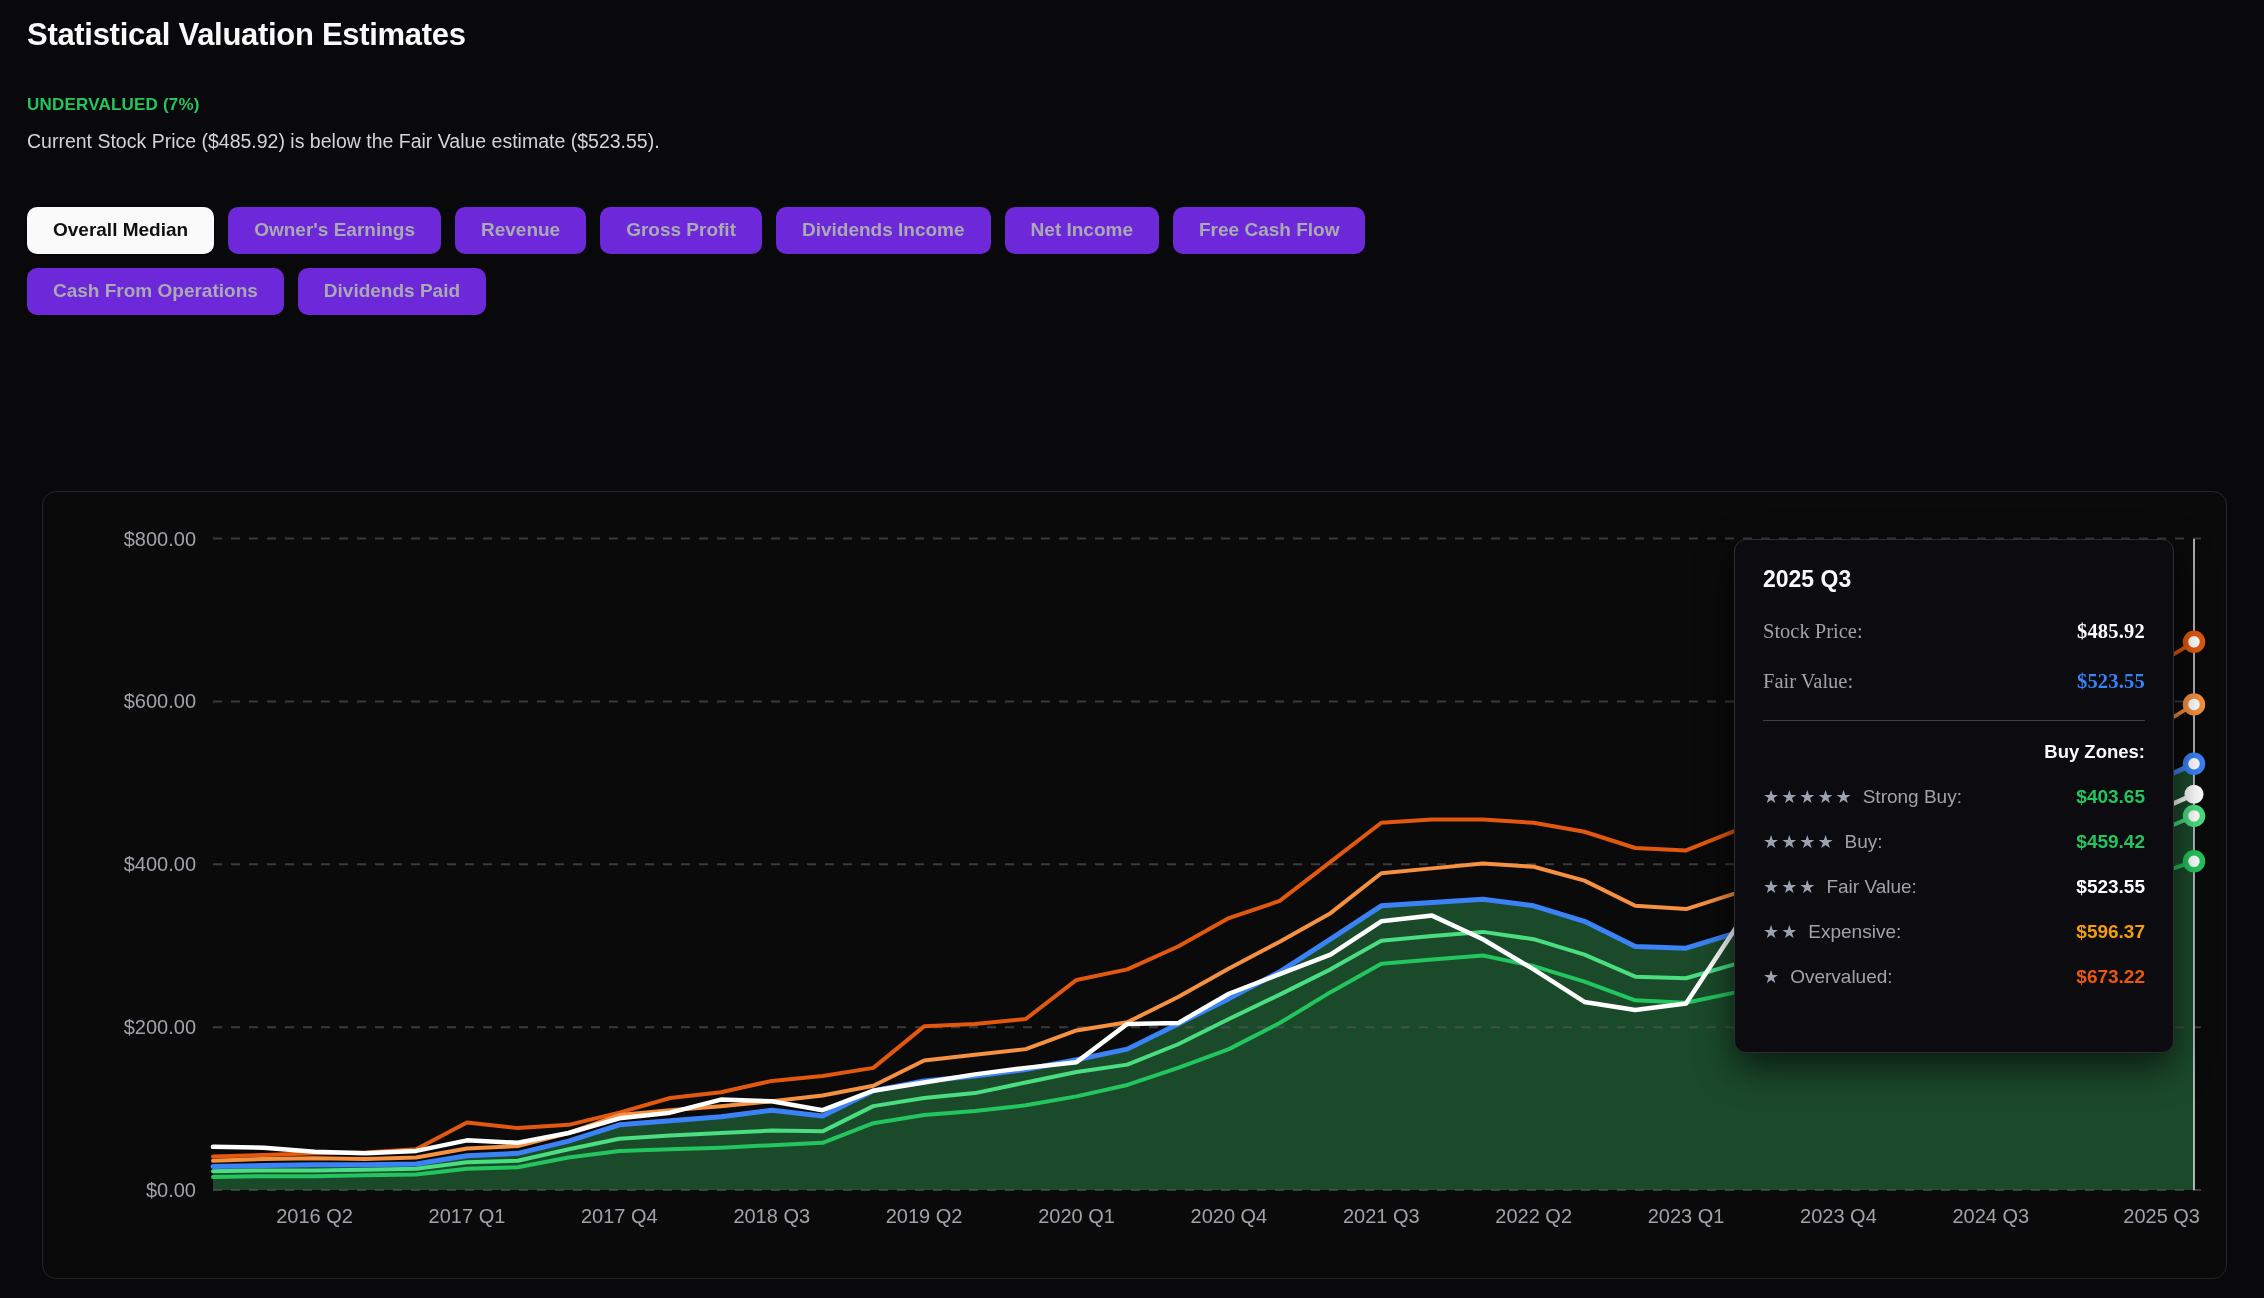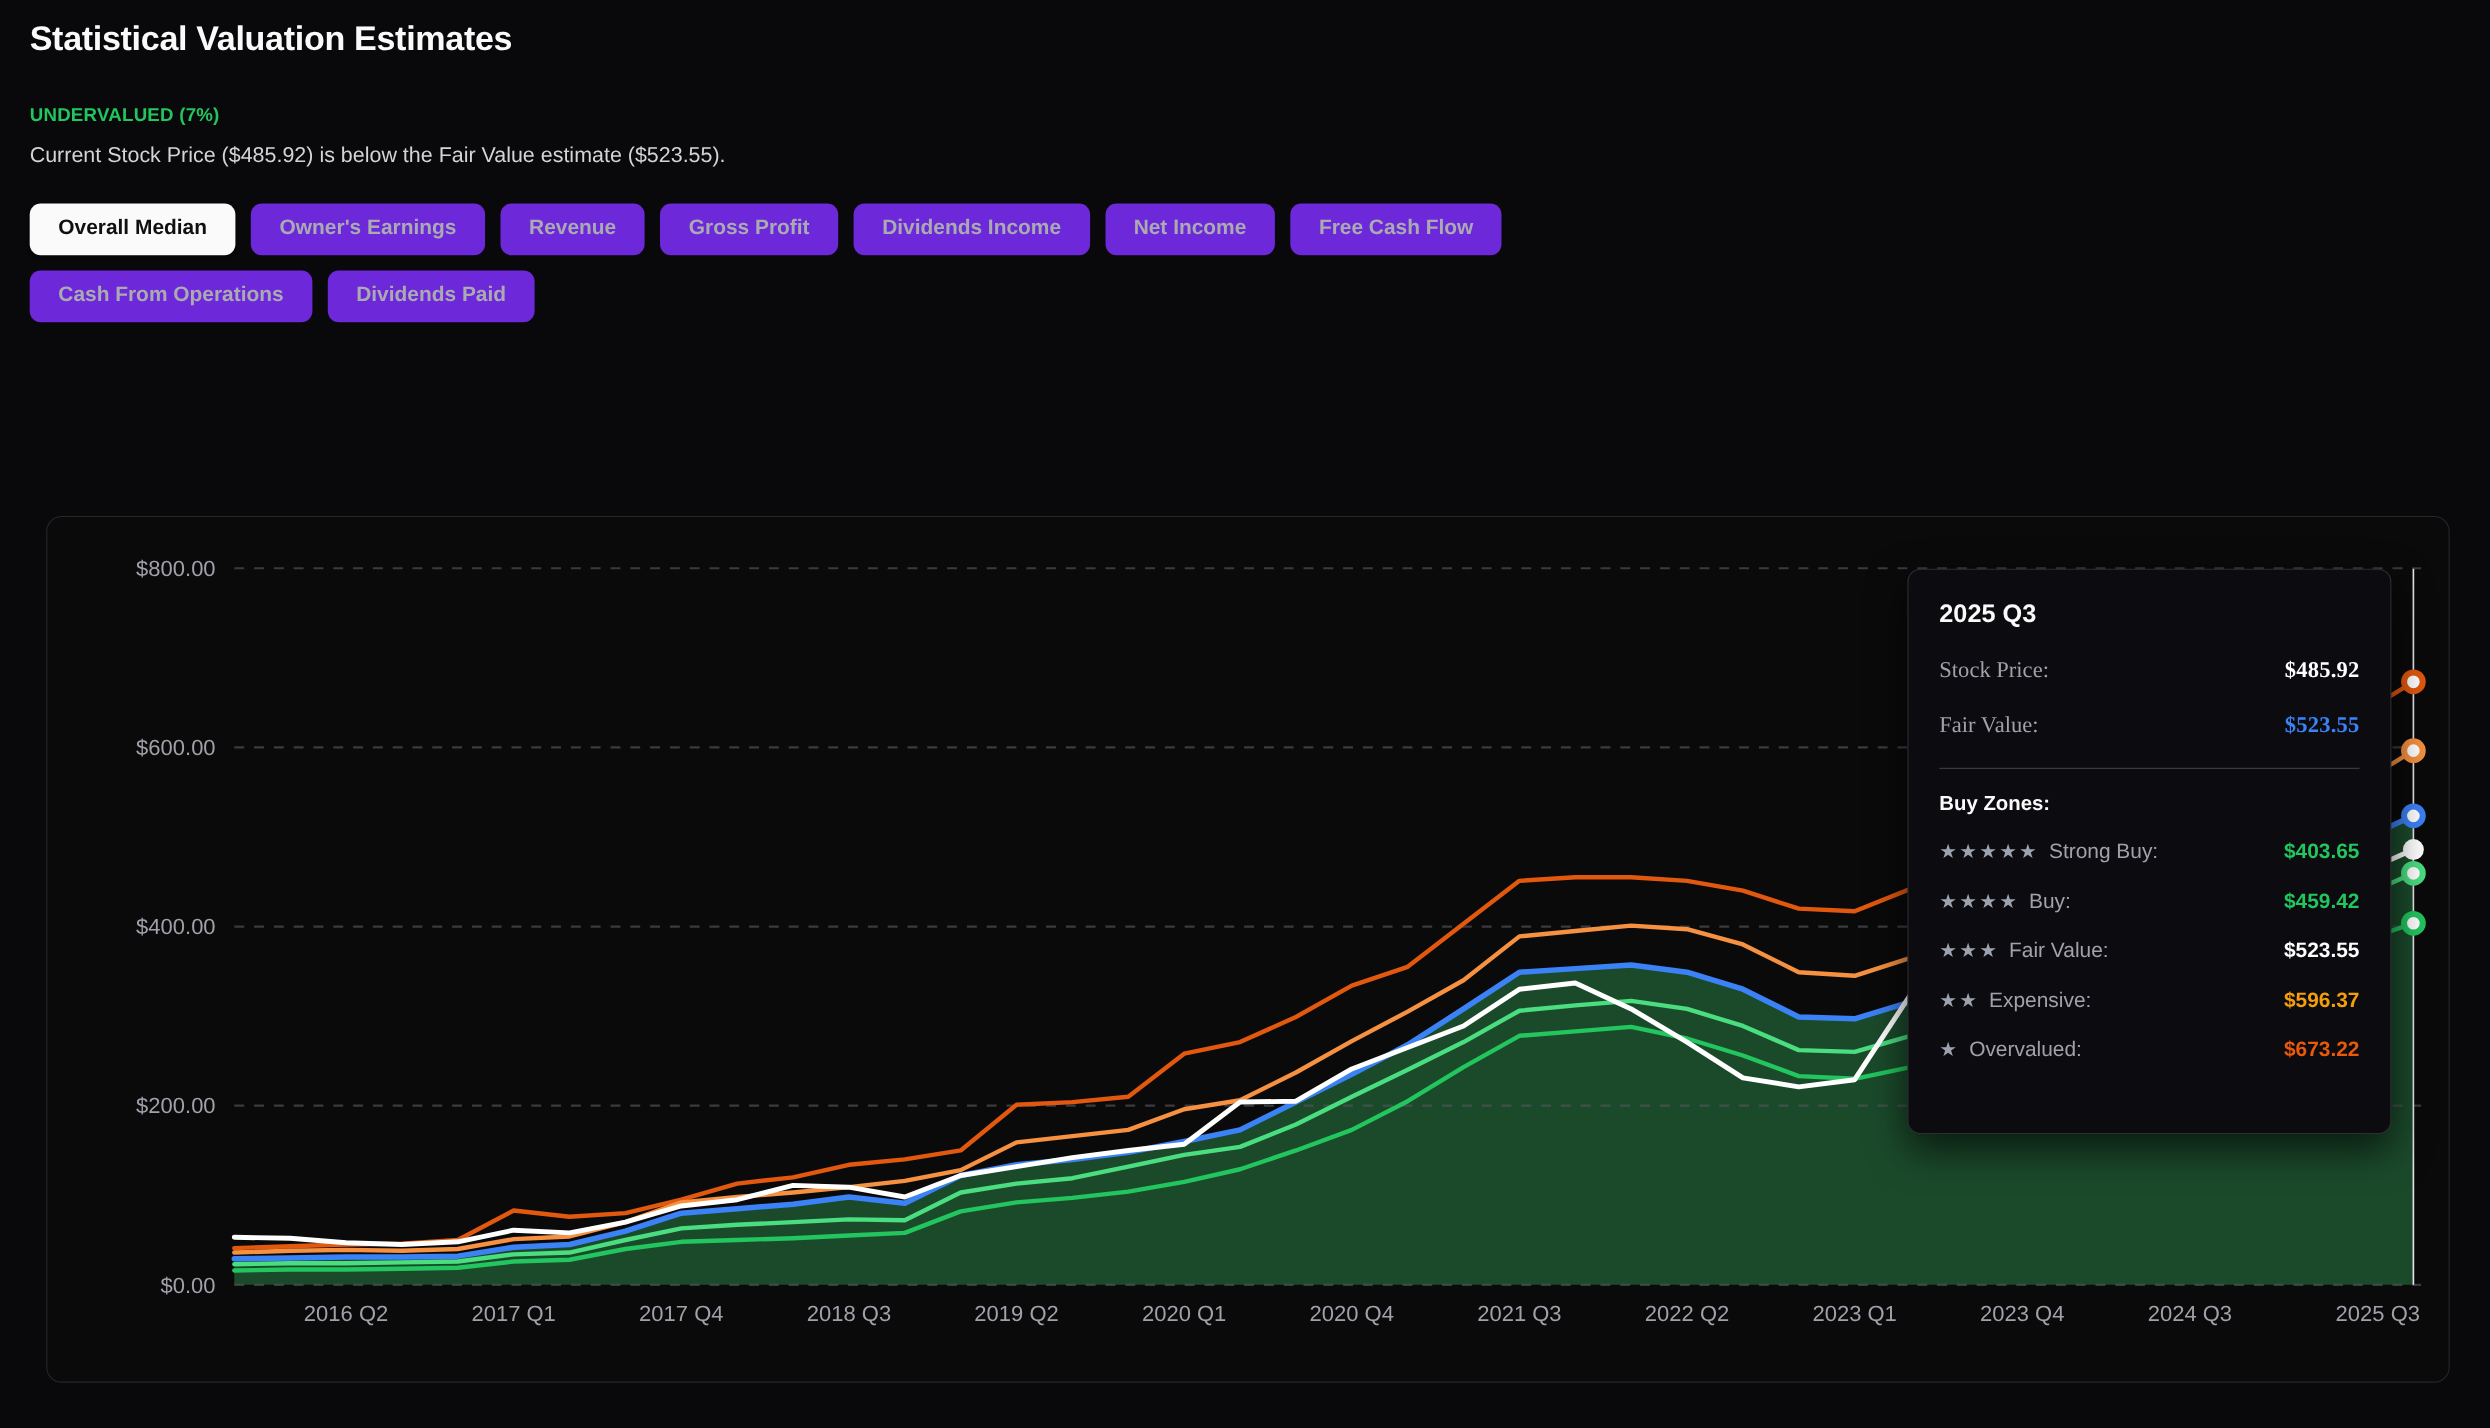--- a/index.html
+++ b/index.html
@@ -5,21 +5,21 @@
   html,body{margin:0;padding:0;}
   body{
     width:2264px;height:1298px;overflow:hidden;
     background:#09090b;color:#fafafa;
     font-family:"Liberation Sans","DejaVu Sans",sans-serif;
   }
   .page{padding:16px 0 0 27px;}
   .page-title{font-size:31px;font-weight:800;letter-spacing:-0.3px;margin:0;line-height:1.2;}
   .status-heading{margin-top:42px;font-size:17px;font-weight:800;letter-spacing:0.2px;}
   .subtitle{margin-top:15px;font-size:19.5px;color:#d4d4d8;}
-  .tabs{margin-top:32px;max-width:1340px;display:flex;flex-wrap:wrap;gap:14px;}
+  .tabs{margin-top:54px;max-width:1340px;display:flex;flex-wrap:wrap;gap:14px;}
   .tab{
     border:none;border-radius:10px;padding:13px 26px;
     font-size:19px;font-weight:700;font-family:inherit;cursor:pointer;line-height:1.1;
     white-space:nowrap;
   }
   .tab.active{background:#fafafa;color:#101012;box-shadow:0 1px 3px rgba(0,0,0,.5);}
   .tab.inactive{background:#6d28d9;color:#a9abb1;}
   .chart-card{
     position:relative;margin:176px 0 0 15px;width:2185px;height:788px;
     border:1px solid #26272b;border-radius:14px;background:#0a0a0b;box-sizing:border-box;
@@ -29,21 +29,21 @@
   .tooltip{
     position:absolute;left:1691px;top:47px;width:440px;height:514px;box-sizing:border-box;
     background:#0c0c10;border:1px solid #2e2e33;border-radius:12px;
     padding:26px 28px;box-shadow:0 14px 36px rgba(0,0,0,.65);
   }
   .tt-title{font-size:23px;font-weight:800;}
   .tt-row{display:flex;justify-content:space-between;align-items:baseline;margin-top:27px;font-size:20.5px;font-family:Liberation Serif, serif;}
   .tt-row .lbl{color:#a1a1aa;}
   .tt-row .val{font-weight:800;letter-spacing:0.2px;text-align:right;}
   .tt-divider{border:none;border-top:1px solid #3f3f46;margin:27px 0 20px 0;}
-  .tt-section{font-size:18.5px;font-weight:800;}
+  .tt-section{font-size:18.5px;font-weight:800;text-align:right;}
   .zone-row{display:flex;align-items:baseline;margin-top:23px;font-size:19px;}
   .zone-row .stars{color:#9ca3af;letter-spacing:2px;font-size:18px;margin-right:9px;}
   .zone-row .zlbl{color:#a1a1aa;}
   .zone-row .zval{margin-left:auto;font-weight:800;}
 </style>
 </head>
 <body>
 
 <div class="page">
   <h1 class="page-title">Statistical Valuation Estimates</h1>

